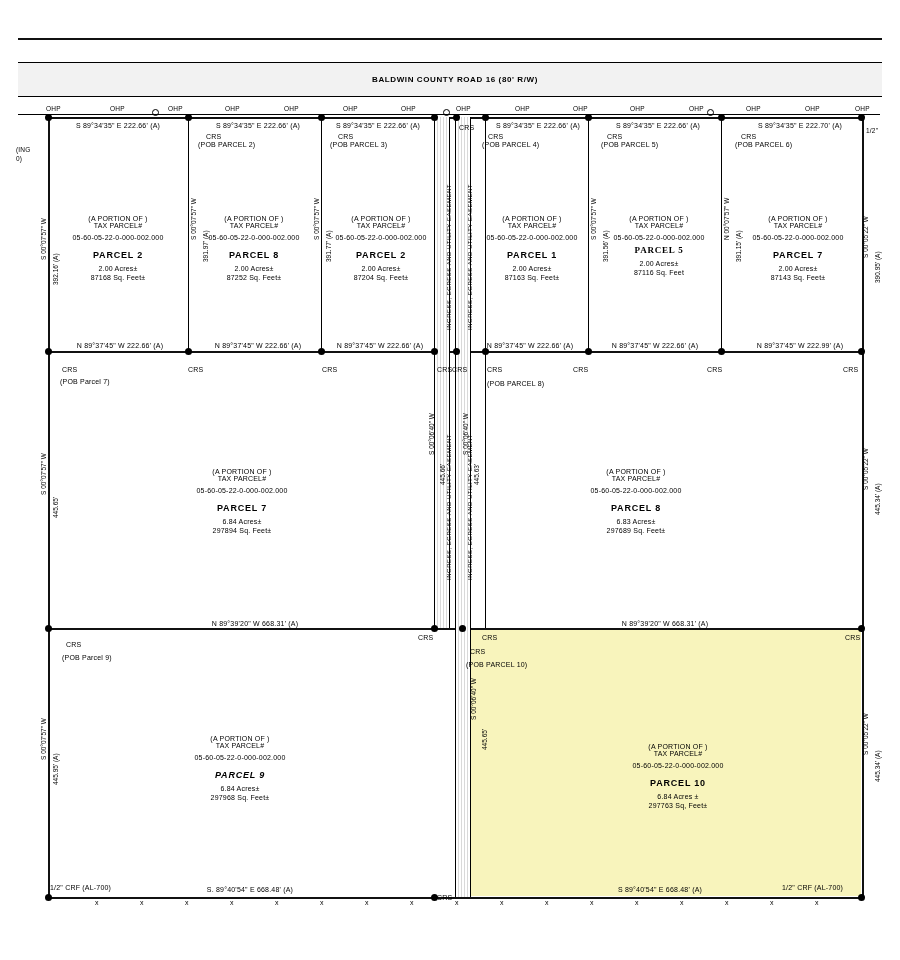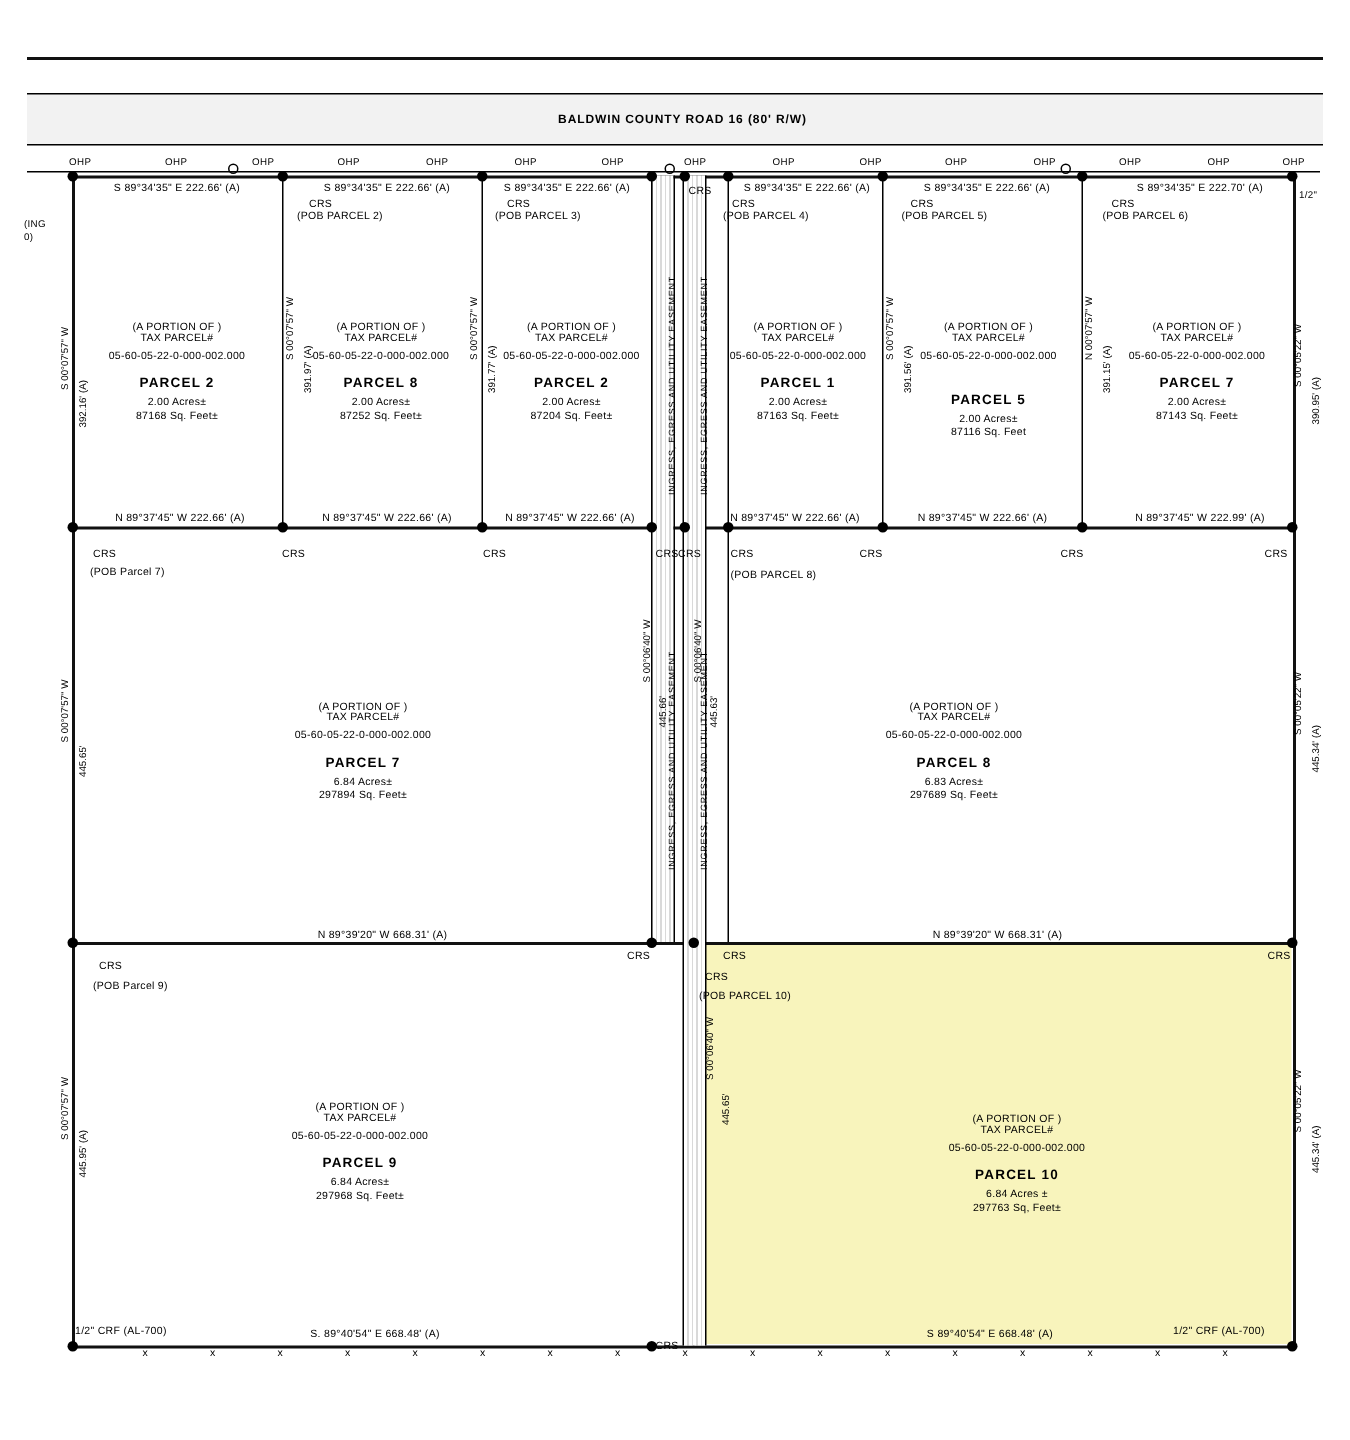--- a/index.html
+++ b/index.html
@@ -199,21 +199,21 @@
         <div class="txt" style="position:static;display:block;">TAX PARCEL#</div>
         <div class="txt" style="position:static;display:block;margin-top:5px;">05-60-05-22-0-000-002.000</div>
         <div class="parcel-name" style="margin-top:9px;">PARCEL 1</div>
         <div class="txt" style="position:static;display:block;margin-top:5px;">2.00 Acres±</div>
         <div class="txt" style="position:static;display:block;margin-top:2px;">87163 Sq. Feet±</div>
       </div>
       <div style="position:absolute;left:659px;top:215px;transform:translateX(-50%);text-align:center;width:180px;">
         <div class="txt" style="position:static;display:block;">(A PORTION OF )</div>
         <div class="txt" style="position:static;display:block;">TAX PARCEL#</div>
         <div class="txt" style="position:static;display:block;margin-top:5px;">05-60-05-22-0-000-002.000</div>
-        <div class="parcel-name" style="margin-top:20px;">PARCEL 5</div>
+        <div class="parcel-name" style="margin-top:4px;font-family:Liberation Serif, serif;">PARCEL 5</div>
         <div class="txt" style="position:static;display:block;margin-top:5px;">2.00 Acres±</div>
         <div class="txt" style="position:static;display:block;margin-top:2px;">87116 Sq. Feet</div>
       </div>
       <div style="position:absolute;left:798px;top:215px;transform:translateX(-50%);text-align:center;width:180px;">
         <div class="txt" style="position:static;display:block;">(A PORTION OF )</div>
         <div class="txt" style="position:static;display:block;">TAX PARCEL#</div>
         <div class="txt" style="position:static;display:block;margin-top:5px;">05-60-05-22-0-000-002.000</div>
         <div class="parcel-name" style="margin-top:9px;">PARCEL 7</div>
         <div class="txt" style="position:static;display:block;margin-top:5px;">2.00 Acres±</div>
         <div class="txt" style="position:static;display:block;margin-top:2px;">87143 Sq. Feet±</div>
@@ -231,21 +231,21 @@
         <div class="txt" style="position:static;display:block;">TAX PARCEL#</div>
         <div class="txt" style="position:static;display:block;margin-top:5px;">05-60-05-22-0-000-002.000</div>
         <div class="parcel-name" style="margin-top:9px;">PARCEL 8</div>
         <div class="txt" style="position:static;display:block;margin-top:5px;">6.83 Acres±</div>
         <div class="txt" style="position:static;display:block;margin-top:2px;">297689 Sq. Feet±</div>
       </div>
       <div style="position:absolute;left:240px;top:735px;transform:translateX(-50%);text-align:center;width:180px;">
         <div class="txt" style="position:static;display:block;">(A PORTION OF )</div>
         <div class="txt" style="position:static;display:block;">TAX PARCEL#</div>
         <div class="txt" style="position:static;display:block;margin-top:5px;">05-60-05-22-0-000-002.000</div>
-        <div class="parcel-name" style="margin-top:9px;">PARCEL 9</div>
+        <div class="parcel-name" style="margin-top:9px;font-style:italic;">PARCEL 9</div>
         <div class="txt" style="position:static;display:block;margin-top:5px;">6.84 Acres±</div>
         <div class="txt" style="position:static;display:block;margin-top:2px;">297968 Sq. Feet±</div>
       </div>
       <div style="position:absolute;left:678px;top:743px;transform:translateX(-50%);text-align:center;width:180px;">
         <div class="txt" style="position:static;display:block;">(A PORTION OF )</div>
         <div class="txt" style="position:static;display:block;">TAX PARCEL#</div>
         <div class="txt" style="position:static;display:block;margin-top:5px;">05-60-05-22-0-000-002.000</div>
         <div class="parcel-name" style="margin-top:9px;">PARCEL 10</div>
         <div class="txt" style="position:static;display:block;margin-top:5px;">6.84 Acres ±</div>
         <div class="txt" style="position:static;display:block;margin-top:2px;">297763 Sq, Feet±</div>

